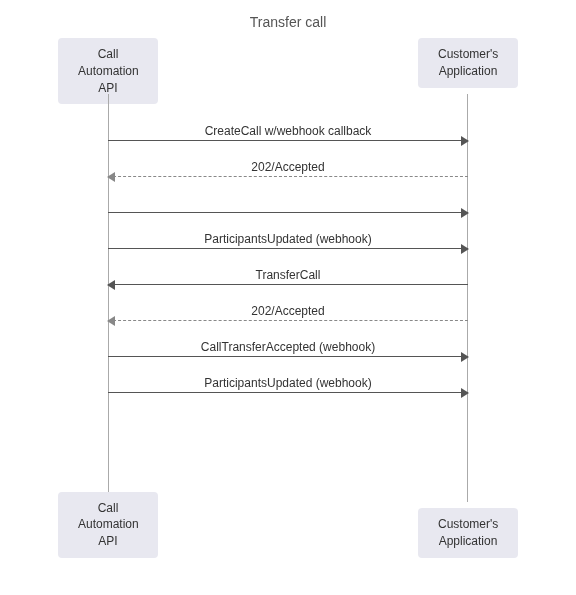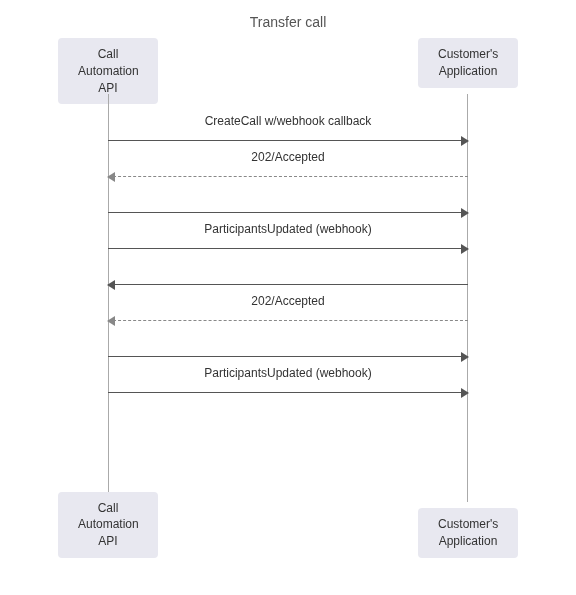--- a/index.html
+++ b/index.html
@@ -68,21 +68,21 @@
       align-items: center;
       justify-content: center;
     }
     .arrow-label {
       position: absolute;
       left: 0;
       right: 0;
       text-align: center;
       font-size: 12px;
       color: #333;
-      bottom: 16px;
+      bottom: 6px;
       white-space: nowrap;
     }
     
     .solid-line {
       border-top: 1.5px solid #555;
       position: absolute;
       left: 0; right: 0; top: 0;
     }
     
     .dashed-line {
@@ -146,29 +146,31 @@
     <div class="arrow-row" style="top:154px;">
       <div class="solid-line arrow-right" style="top:20px;"></div>
     </div>
 
     <div class="arrow-row" style="top:190px;">
       <div class="arrow-label">ParticipantsUpdated (webhook)</div>
       <div class="solid-line arrow-right" style="top:20px;"></div>
     </div>
 
     <div class="arrow-row" style="top:226px;">
+      <div class="arrow-label">TransferCall</div>
       <div class="solid-line arrow-left" style="top:20px;"></div>
     </div>
 
     <div class="arrow-row" style="top:262px;">
       <div class="arrow-label">202/Accepted</div>
       <div class="dashed-line arrow-left-dashed" style="top:20px;"></div>
     </div>
 
     <div class="arrow-row" style="top:298px;">
+      <div class="arrow-label">CallTransferAccepted (webhook)</div>
       <div class="solid-line arrow-right" style="top:20px;"></div>
     </div>
 
     <div class="arrow-row" style="top:334px;">
       <div class="arrow-label">ParticipantsUpdated (webhook)</div>
       <div class="solid-line arrow-right" style="top:20px;"></div>
     </div>
 
     <div class="actor-box actor-left-bottom">Call<br>Automation API</div>
     <div class="actor-box actor-right-bottom">Customer's<br>Application</div>

